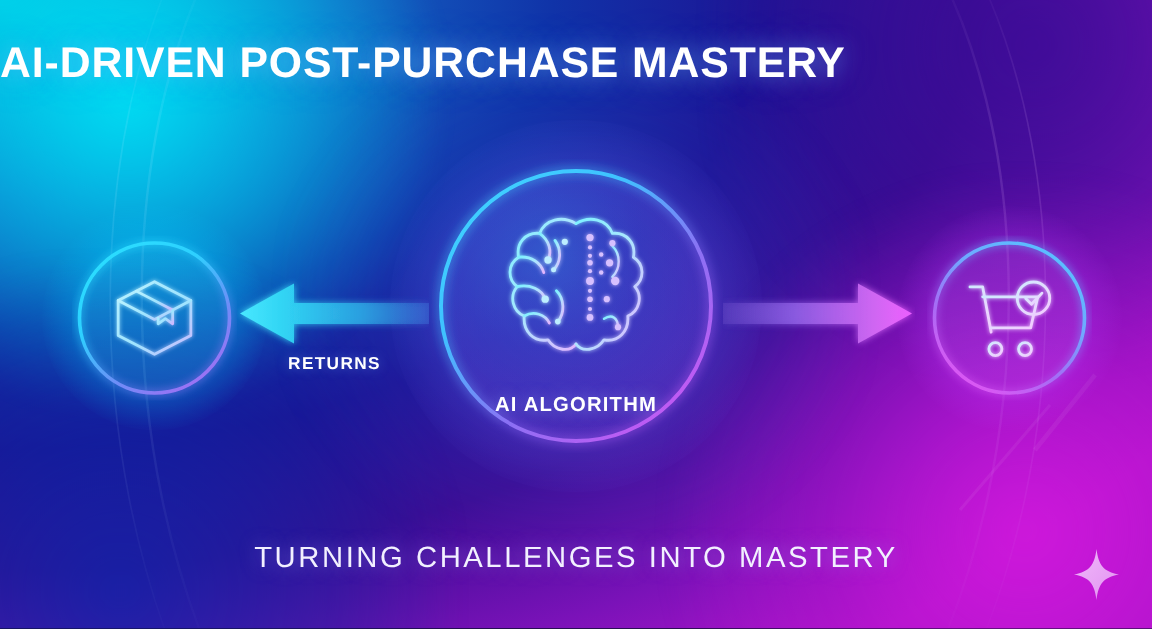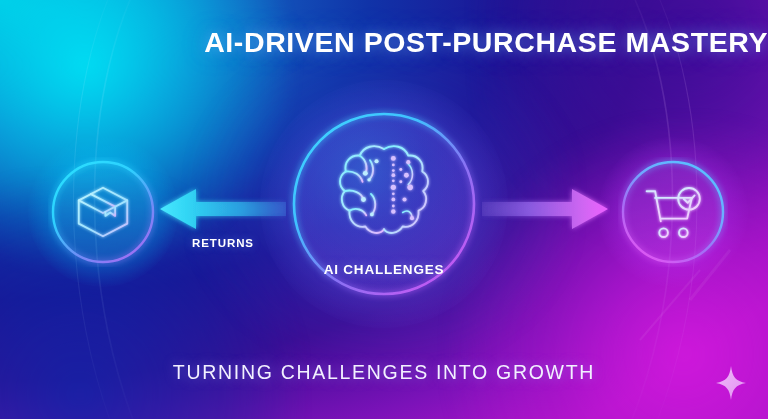--- a/index.html
+++ b/index.html
@@ -63,21 +63,21 @@
     position: absolute;
     inset: 0;
     opacity: 0.5;
   }
 
   
   .title {
     position: absolute;
     left: 0; right: 0;
     top: 26px;
-    text-align: right;
+    text-align: left;
     font-size: 28.5px;
     font-weight: bold;
     letter-spacing: 0.6px;
     color: #ffffff;
     text-shadow: 0 0 14px rgba(120,190,255,0.55), 0 0 30px rgba(90,150,255,0.30);
     white-space: nowrap;
   }
 
   
   .node {
@@ -384,21 +384,21 @@
           <circle cx="82" cy="68" r="2.2"></circle>
           <circle cx="86" cy="28" r="2.2"></circle>
           <circle cx="90" cy="88" r="2.2"></circle>
           <circle cx="78" cy="36" r="1.6"></circle>
           <circle cx="78" cy="49" r="1.6"></circle>
         </g>
       </svg>
     </div>
   </div>
 
-  <div class="center-label">AI CHALLENGES</div>
+  <div class="center-label">AI ALGORITHM</div>
 
   <svg class="arrow" id="arrow-right" viewBox="0 0 128 48">
     <defs>
       <linearGradient id="arrRG" x1="0" y1="0" x2="1" y2="0">
         <stop offset="0%" stop-color="#5a3fbf" stop-opacity="0.55"></stop>
         <stop offset="38%" stop-color="#8a5ae0" stop-opacity="0.90"></stop>
         <stop offset="80%" stop-color="#cf66f2"></stop>
         <stop offset="100%" stop-color="#ef63ff"></stop>
       </linearGradient>
       <filter id="arrRGlow" x="-30%" y="-60%" width="160%" height="220%">
@@ -461,21 +461,21 @@
           <circle cx="24" cy="56" r="4.6"></circle>
           <circle cx="45" cy="56" r="4.6"></circle>
 
           <circle cx="51" cy="20" r="11.5"></circle>
           <path d="M45.5 20.2 L49.6 24.3 L57 16.4"></path>
         </g>
       </svg>
     </div>
   </div>
 
-  <div class="tagline">TURNING CHALLENGES INTO GROWTH</div>
+  <div class="tagline">TURNING CHALLENGES INTO MASTERY</div>
 
   <svg id="sparkle" viewBox="0 0 30 34">
     <defs>
       <linearGradient id="sparkG" x1="0" y1="0" x2="1" y2="1">
         <stop offset="0%" stop-color="#f7d6ff"></stop>
         <stop offset="100%" stop-color="#e8a8f7"></stop>
       </linearGradient>
     </defs>
     <path d="M15 0 C 16.4 11, 19.6 15, 30 17 C 19.6 19, 16.4 23, 15 34 C 13.6 23, 10.4 19, 0 17 C 10.4 15, 13.6 11, 15 0 Z" fill="url(#sparkG)" opacity="0.85"></path>
   </svg>

